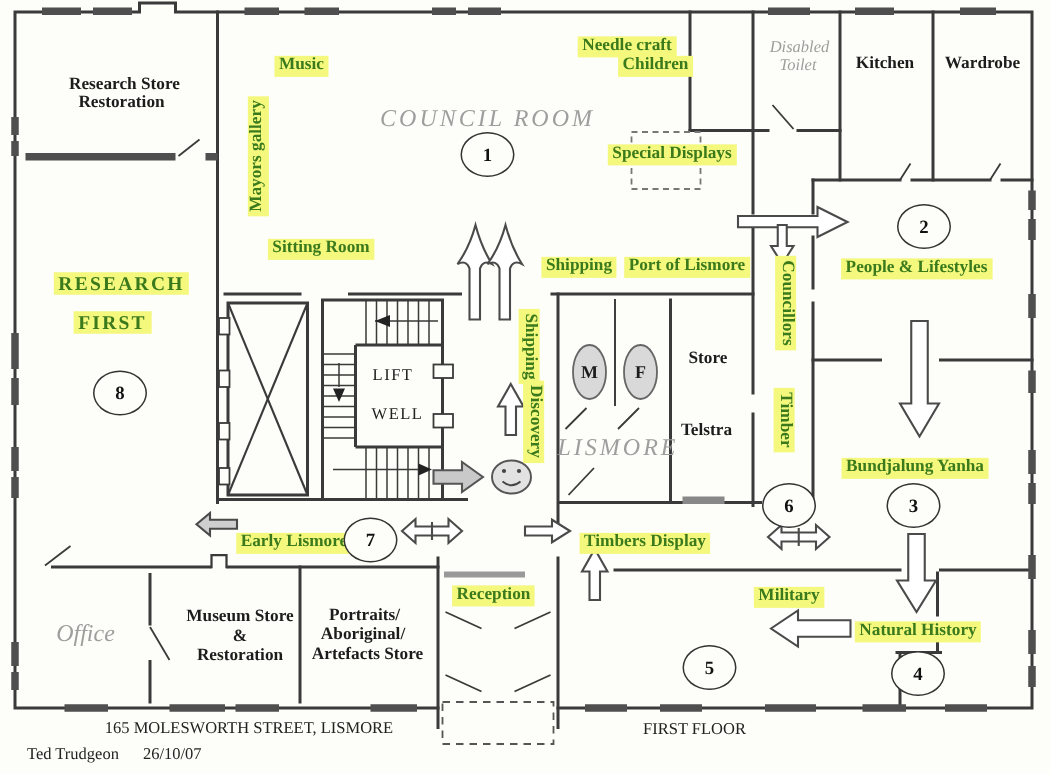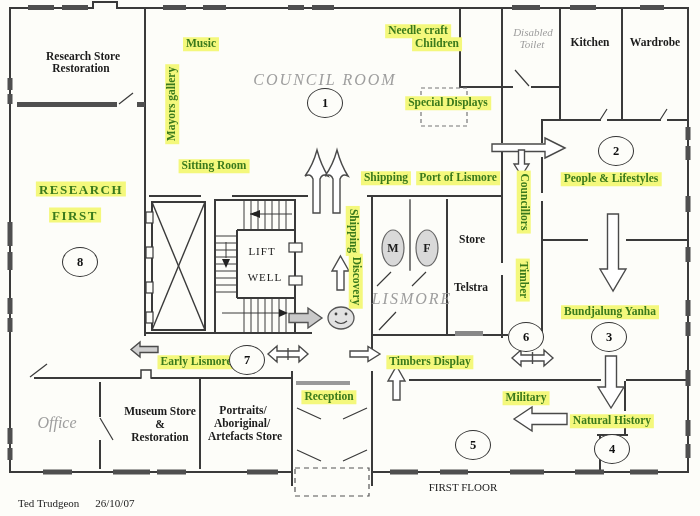--- a/index.html
+++ b/index.html
@@ -236,18 +236,19 @@
 
 <div class="station" style="left:325px;top:103px">1</div>
 <div class="station" style="left:616px;top:151px">2</div>
 <div class="station" style="left:609px;top:337px">3</div>
 <div class="station" style="left:612px;top:449px">4</div>
 <div class="station" style="left:473px;top:445px">5</div>
 <div class="station" style="left:526px;top:337px">6</div>
 <div class="station" style="left:247px;top:360px">7</div>
 <div class="station" style="left:80px;top:262px">8</div>
 
+<div class="lbl footer-line" style="left:166px;top:486px">165 MOLESWORTH STREET, LISMORE</div>
 <div class="lbl footer-line" style="left:463px;top:487px">FIRST FLOOR</div>
 <div class="footer-line" style="left:18px;top:497px">
   <span>Ted Trudgeon</span><span style="display:inline-block;width:16px"></span><span>26/10/07</span>
 </div>
 
 </div>
 
 </body></html>

